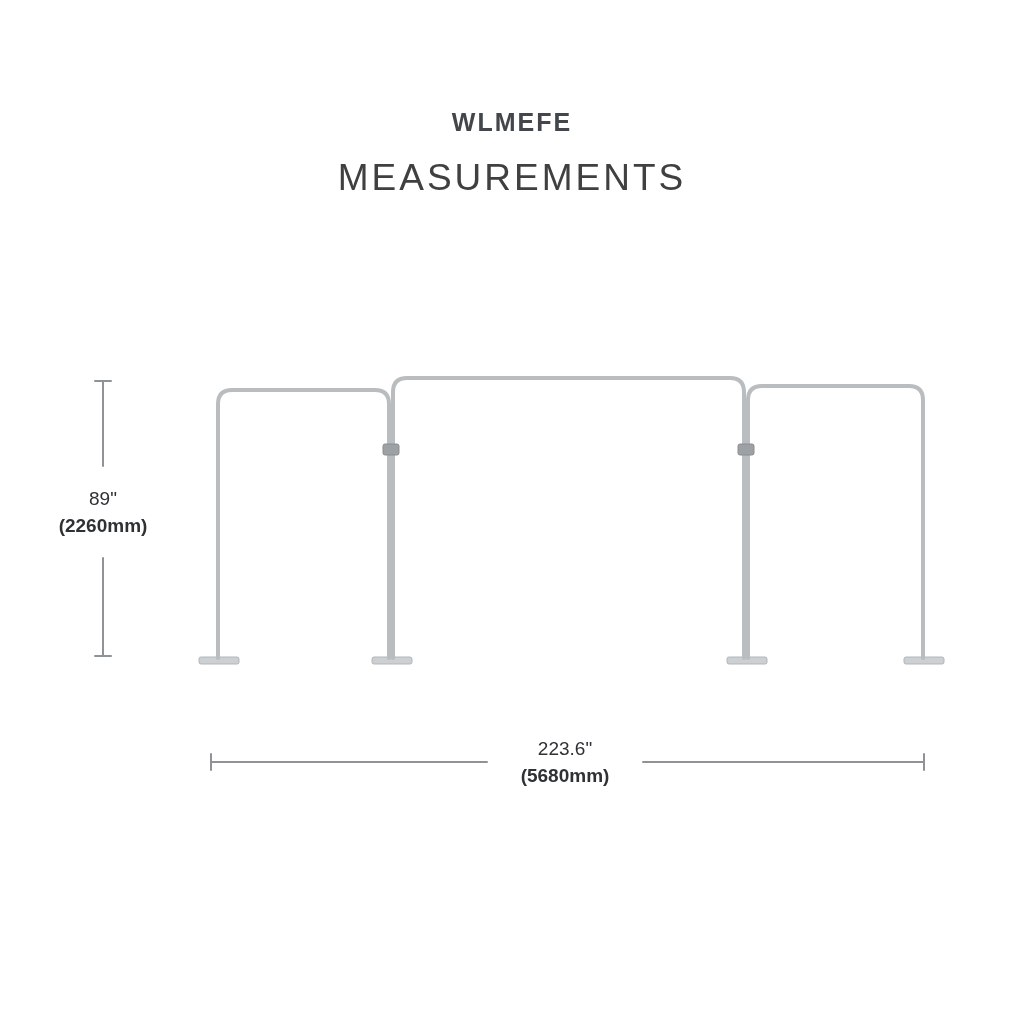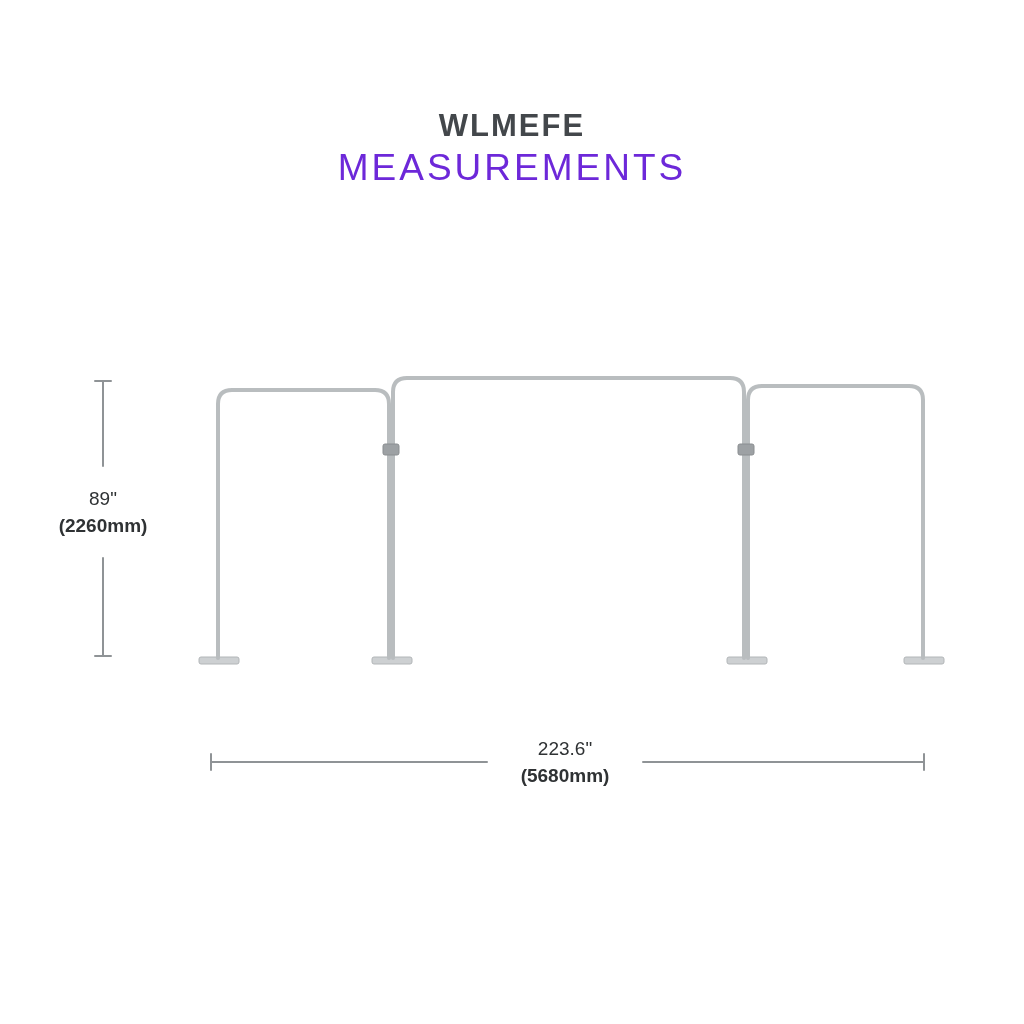--- a/index.html
+++ b/index.html
@@ -17,31 +17,31 @@
 
   .title-block {
     position: absolute;
     top: 108px;
     left: 0;
     width: 100%;
     text-align: center;
     user-select: none;
   }
   .title-primary {
-    font-size: 31px;
+    font-size: 25px;
     font-weight: 700;
     letter-spacing: 2px;
     color: #43474b;
   }
   .title-secondary {
-    margin-top: 3px;
+    margin-top: 20px;
     font-size: 37px;
     font-weight: 400;
     letter-spacing: 3px;
-    color: #6d28d9;
+    color: #404040;
   }
 
   svg.diagram {
     position: absolute;
     top: 0;
     left: 0;
   }
 
   .dim-label {
     position: absolute;

